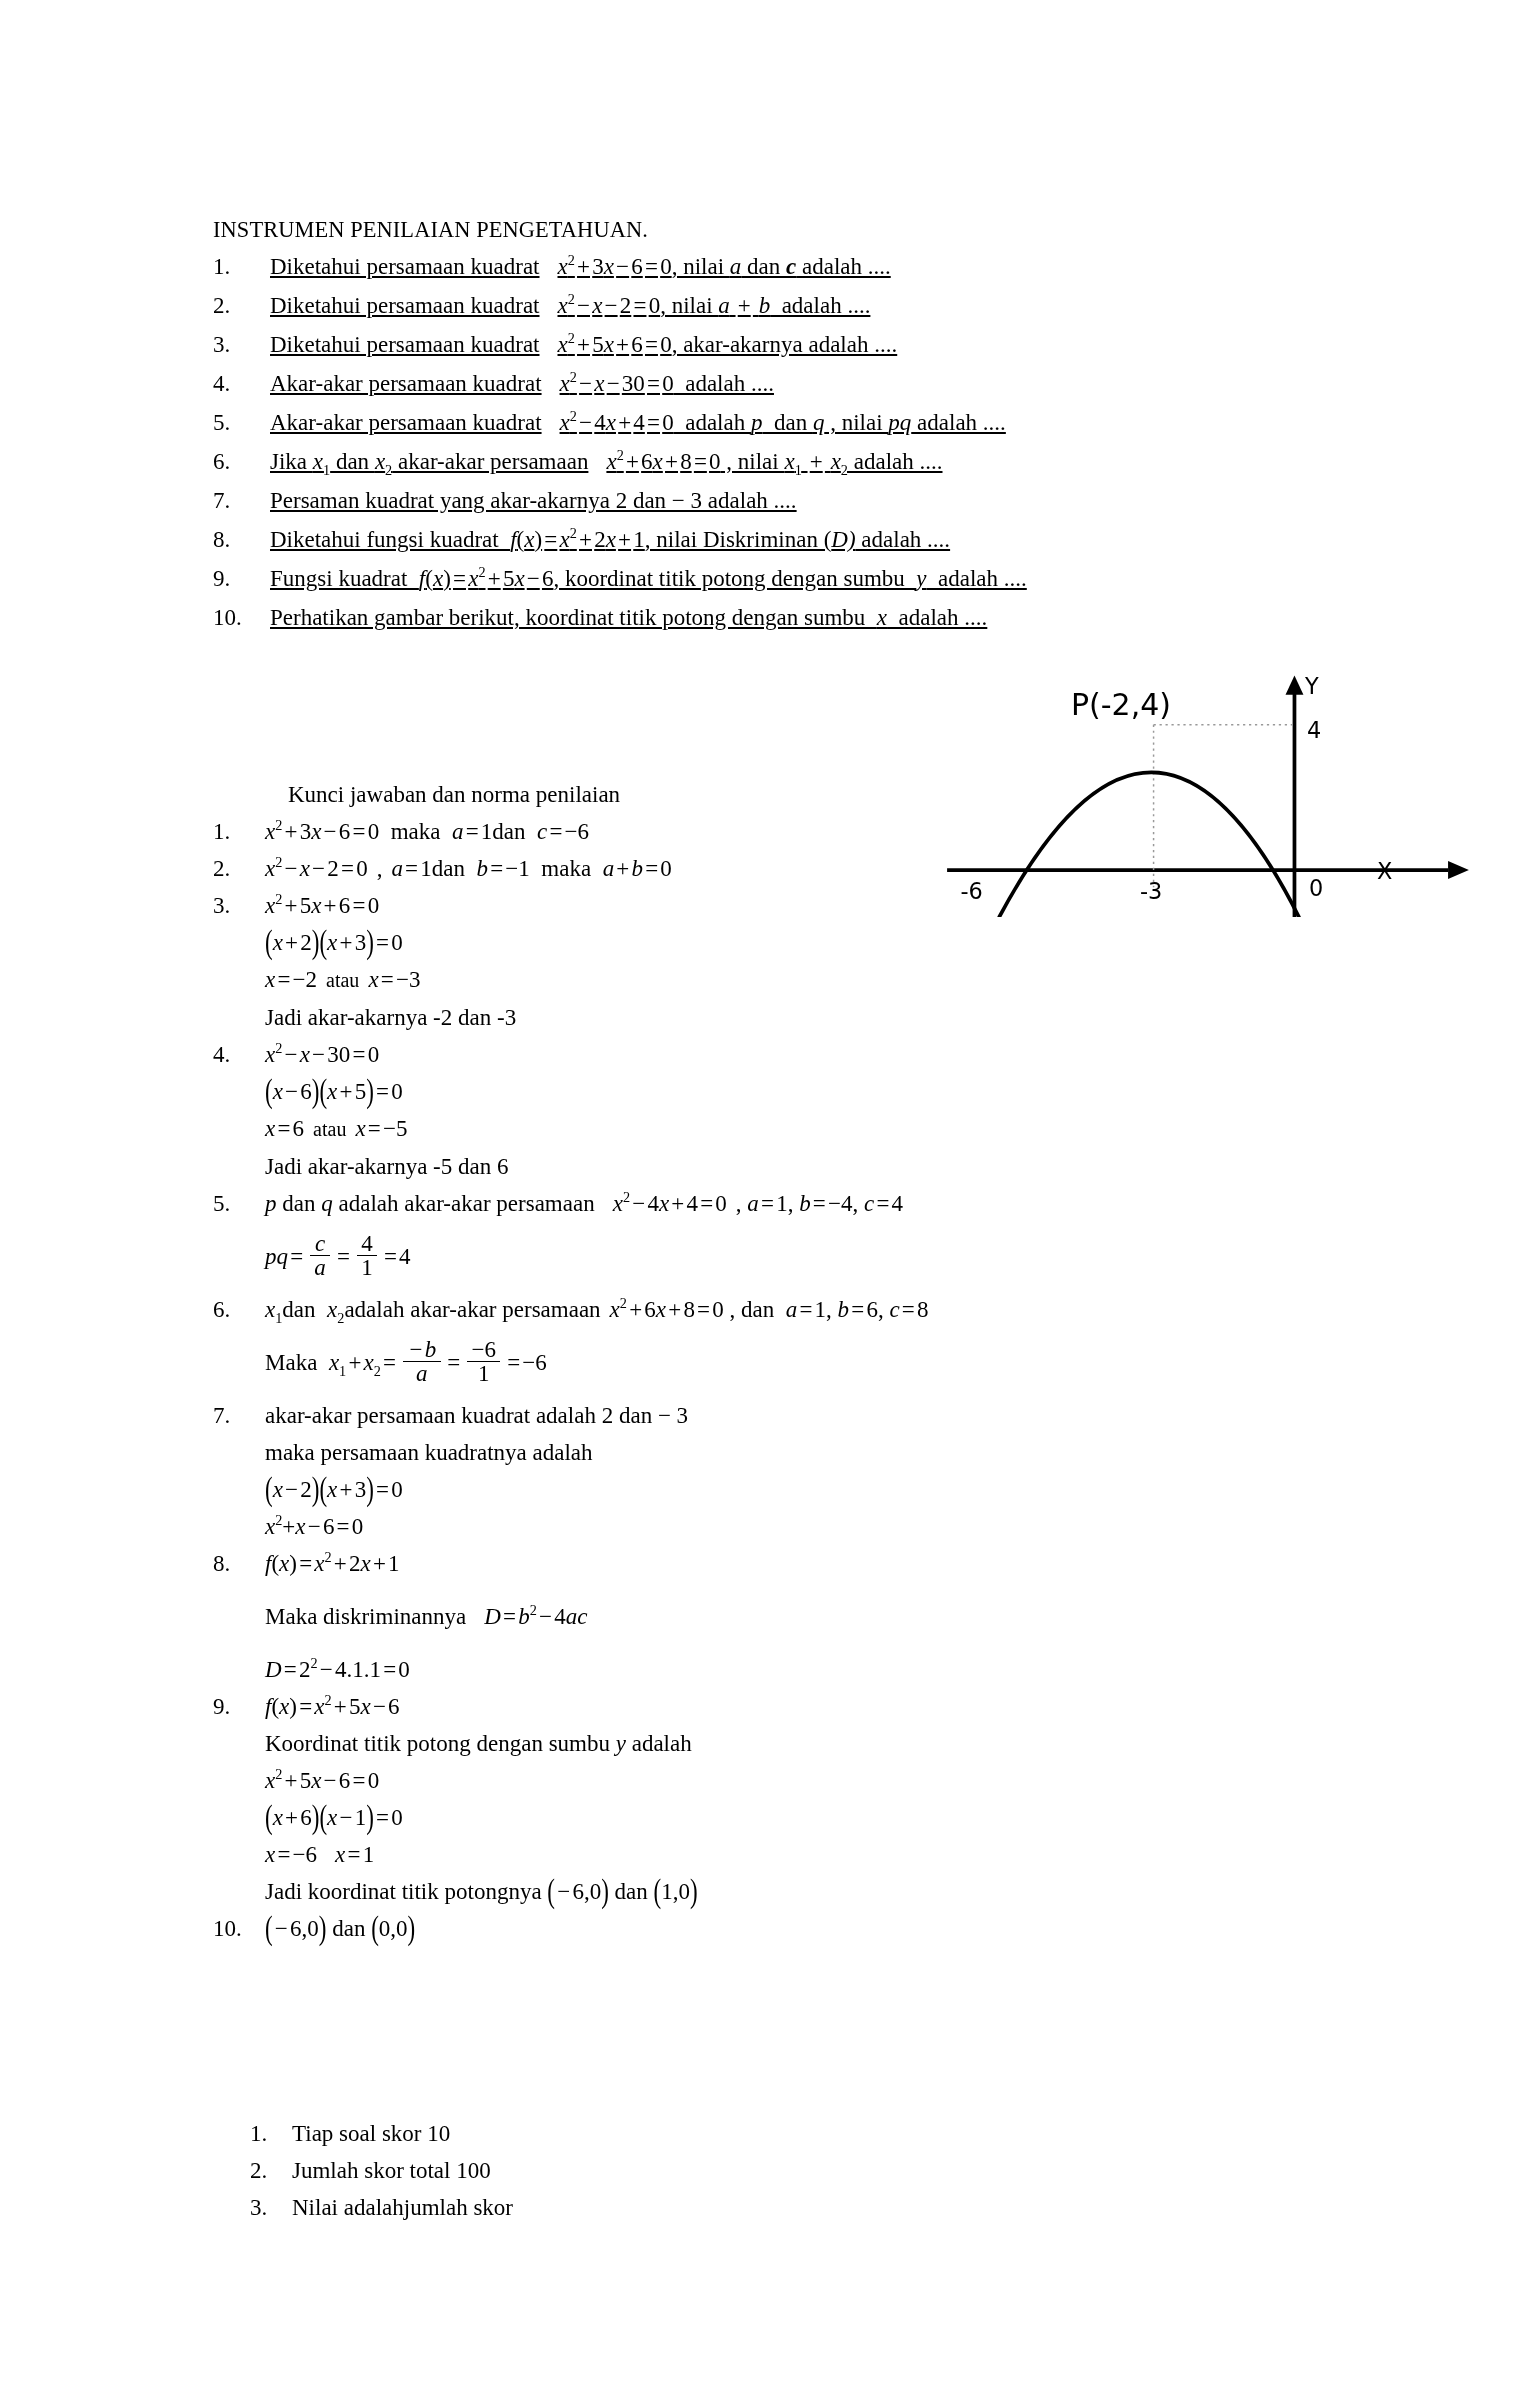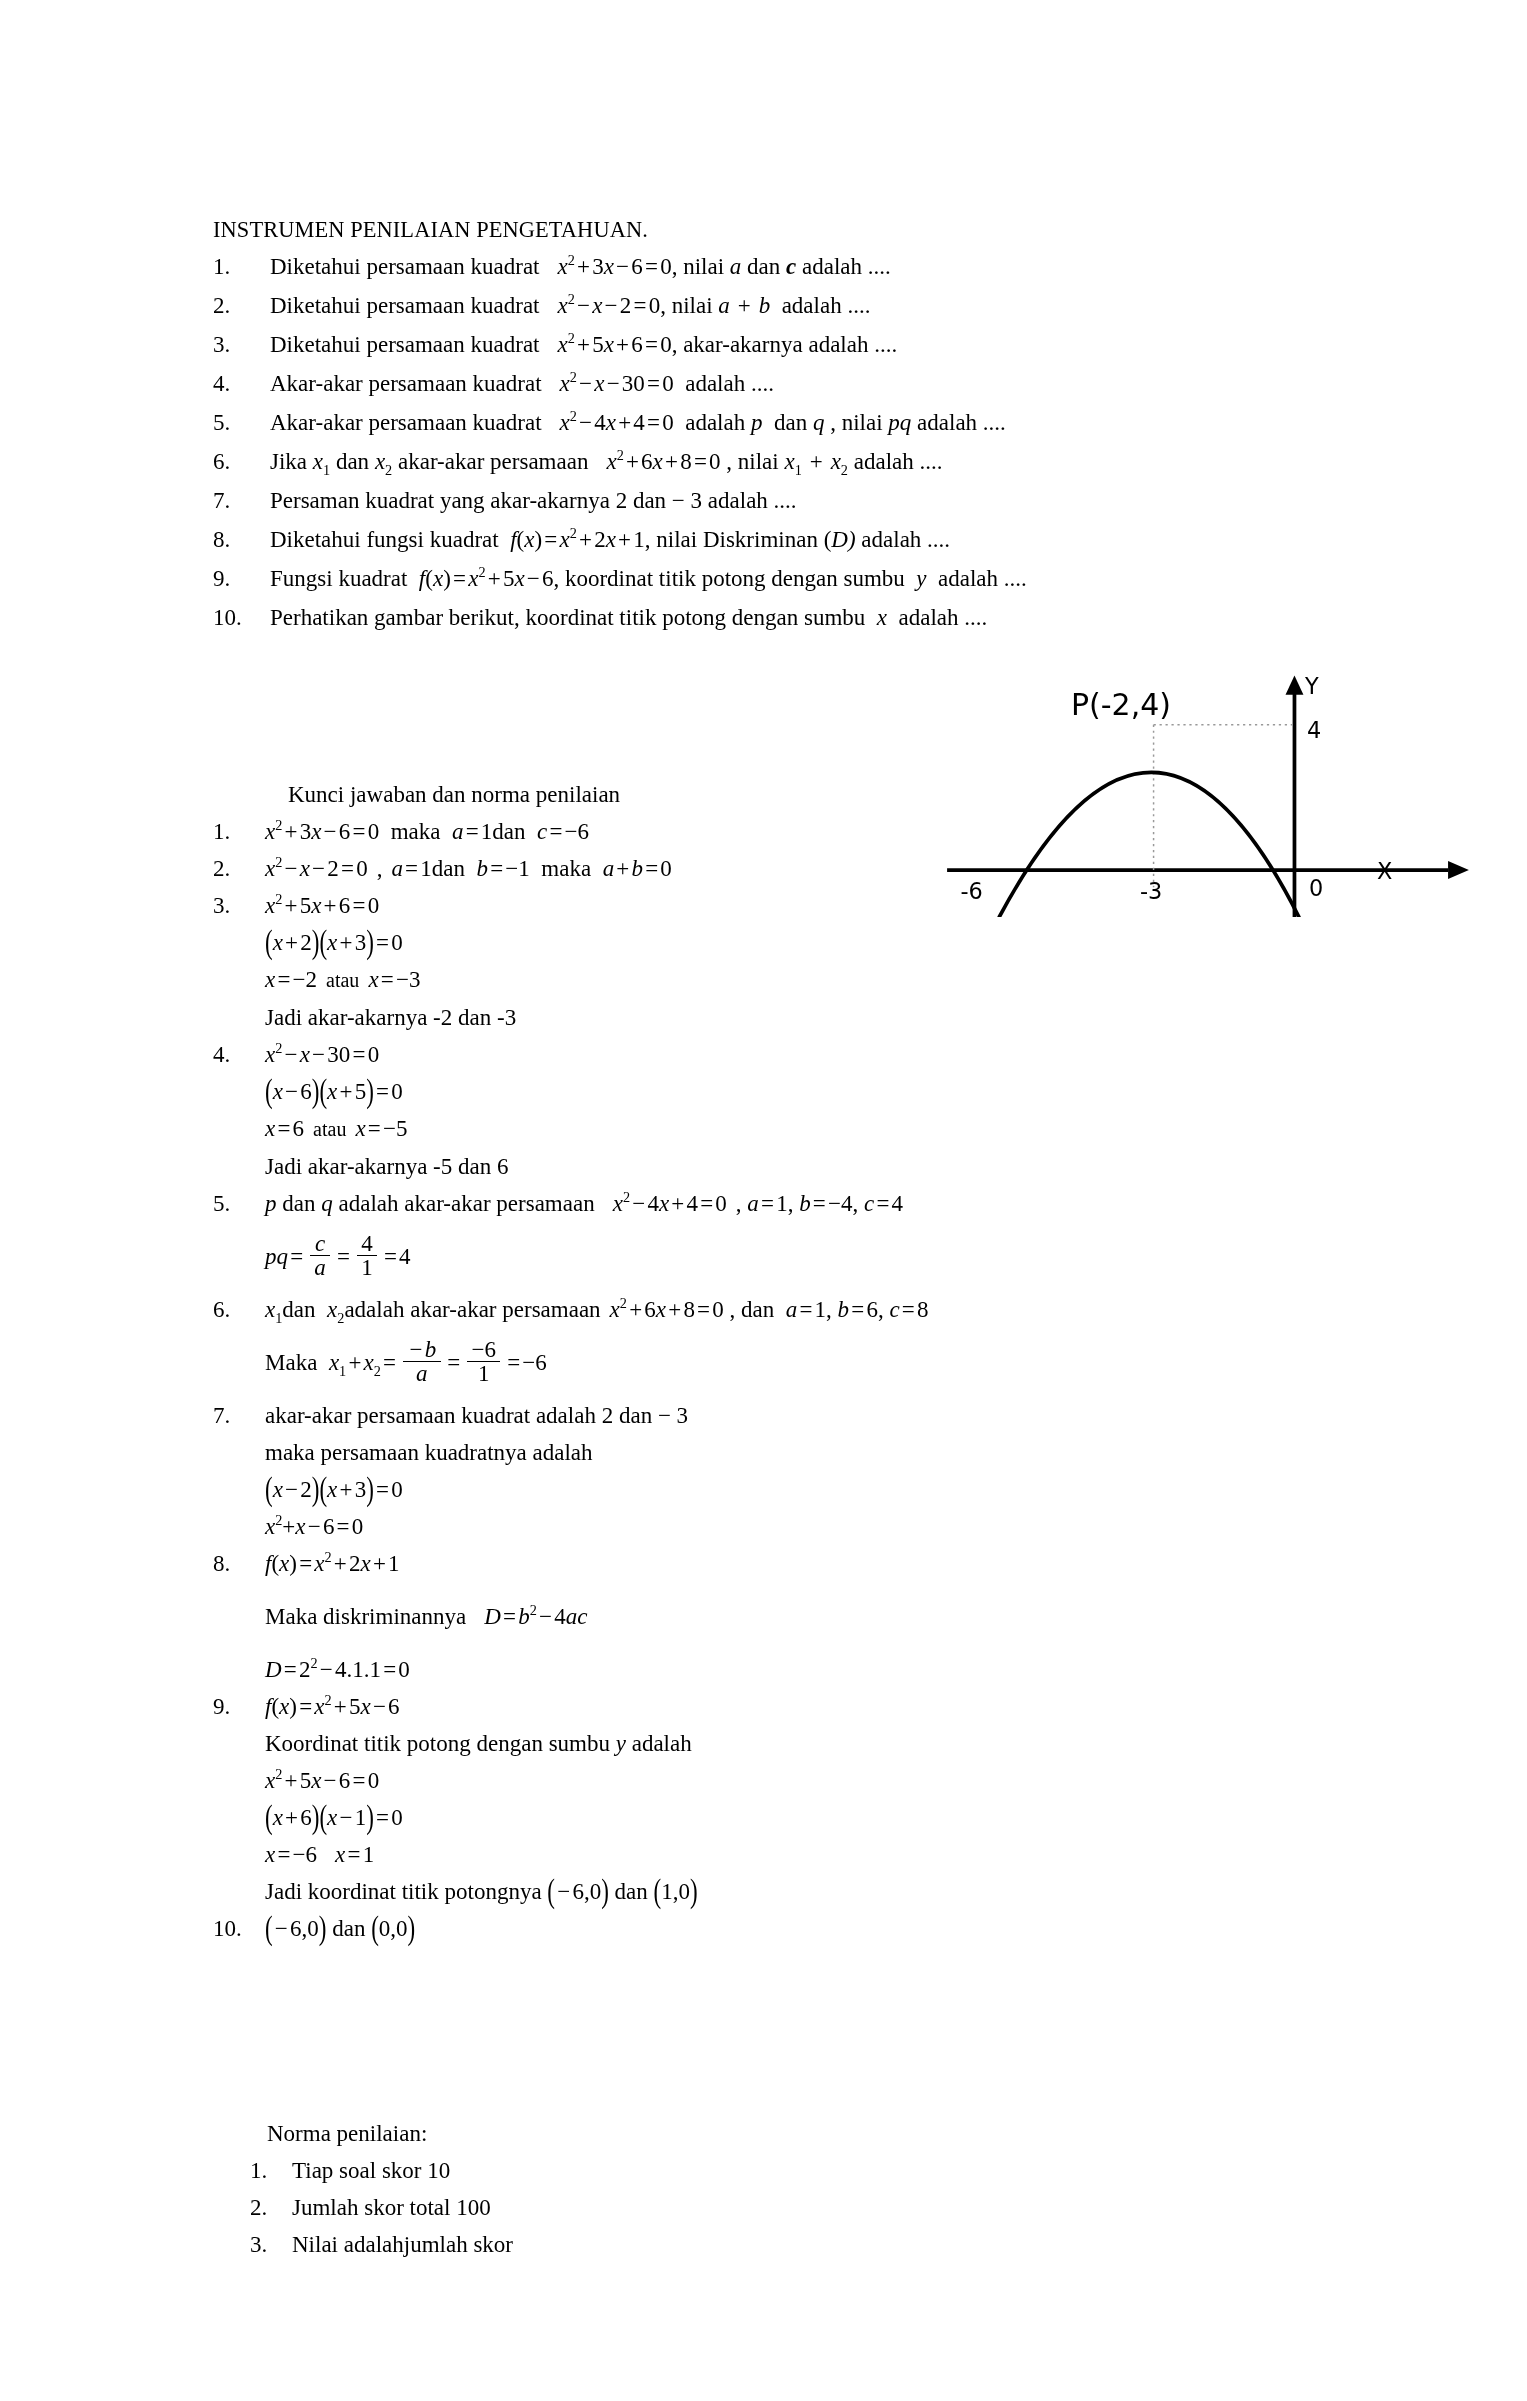--- a/index.html
+++ b/index.html
@@ -45,21 +45,21 @@
     line-height: 39px;
     font-size: 23px;
     white-space: nowrap;
   }
   .qnum {
     width: 57px;
     flex: 0 0 57px;
     font-size: 23px;
   }
   .qnum.wide { width: 57px; }
-  .qbody { flex: 1 1 auto; }
+  .qbody { flex: 1 1 auto; text-decoration: underline; }
   
   .m {
     font-style: italic;
     font-family: "Liberation Serif", "DejaVu Serif", serif;
   }
   .mr { font-style: normal; }
   .op { font-style: normal; padding: 0 2.2px; }
   sup.pn {
     font-size: .62em;
     font-style: normal;
@@ -361,21 +361,20 @@
     </div>
 
     <div class="arow">
       <span class="anum r10">10.</span>
       <span class="abody"><span class="bigparen">(</span><span class="op">−</span><span class="mr">6,0</span><span class="bigparen">)</span> dan <span class="bigparen">(</span><span class="mr">0,0</span><span class="bigparen">)</span></span>
     </div>
 
   </div>
 
   <div class="normblock">
-    <div class="normhead">Norma penilaian:</div>
     <div class="nrow">
       <span class="nnum">1.</span>
       <span>Tiap soal skor 10</span>
     </div>
     <div class="nrow">
       <span class="nnum">2.</span>
       <span>Jumlah skor total 100</span>
     </div>
     <div class="nrow">
       <span class="nnum">3.</span>

